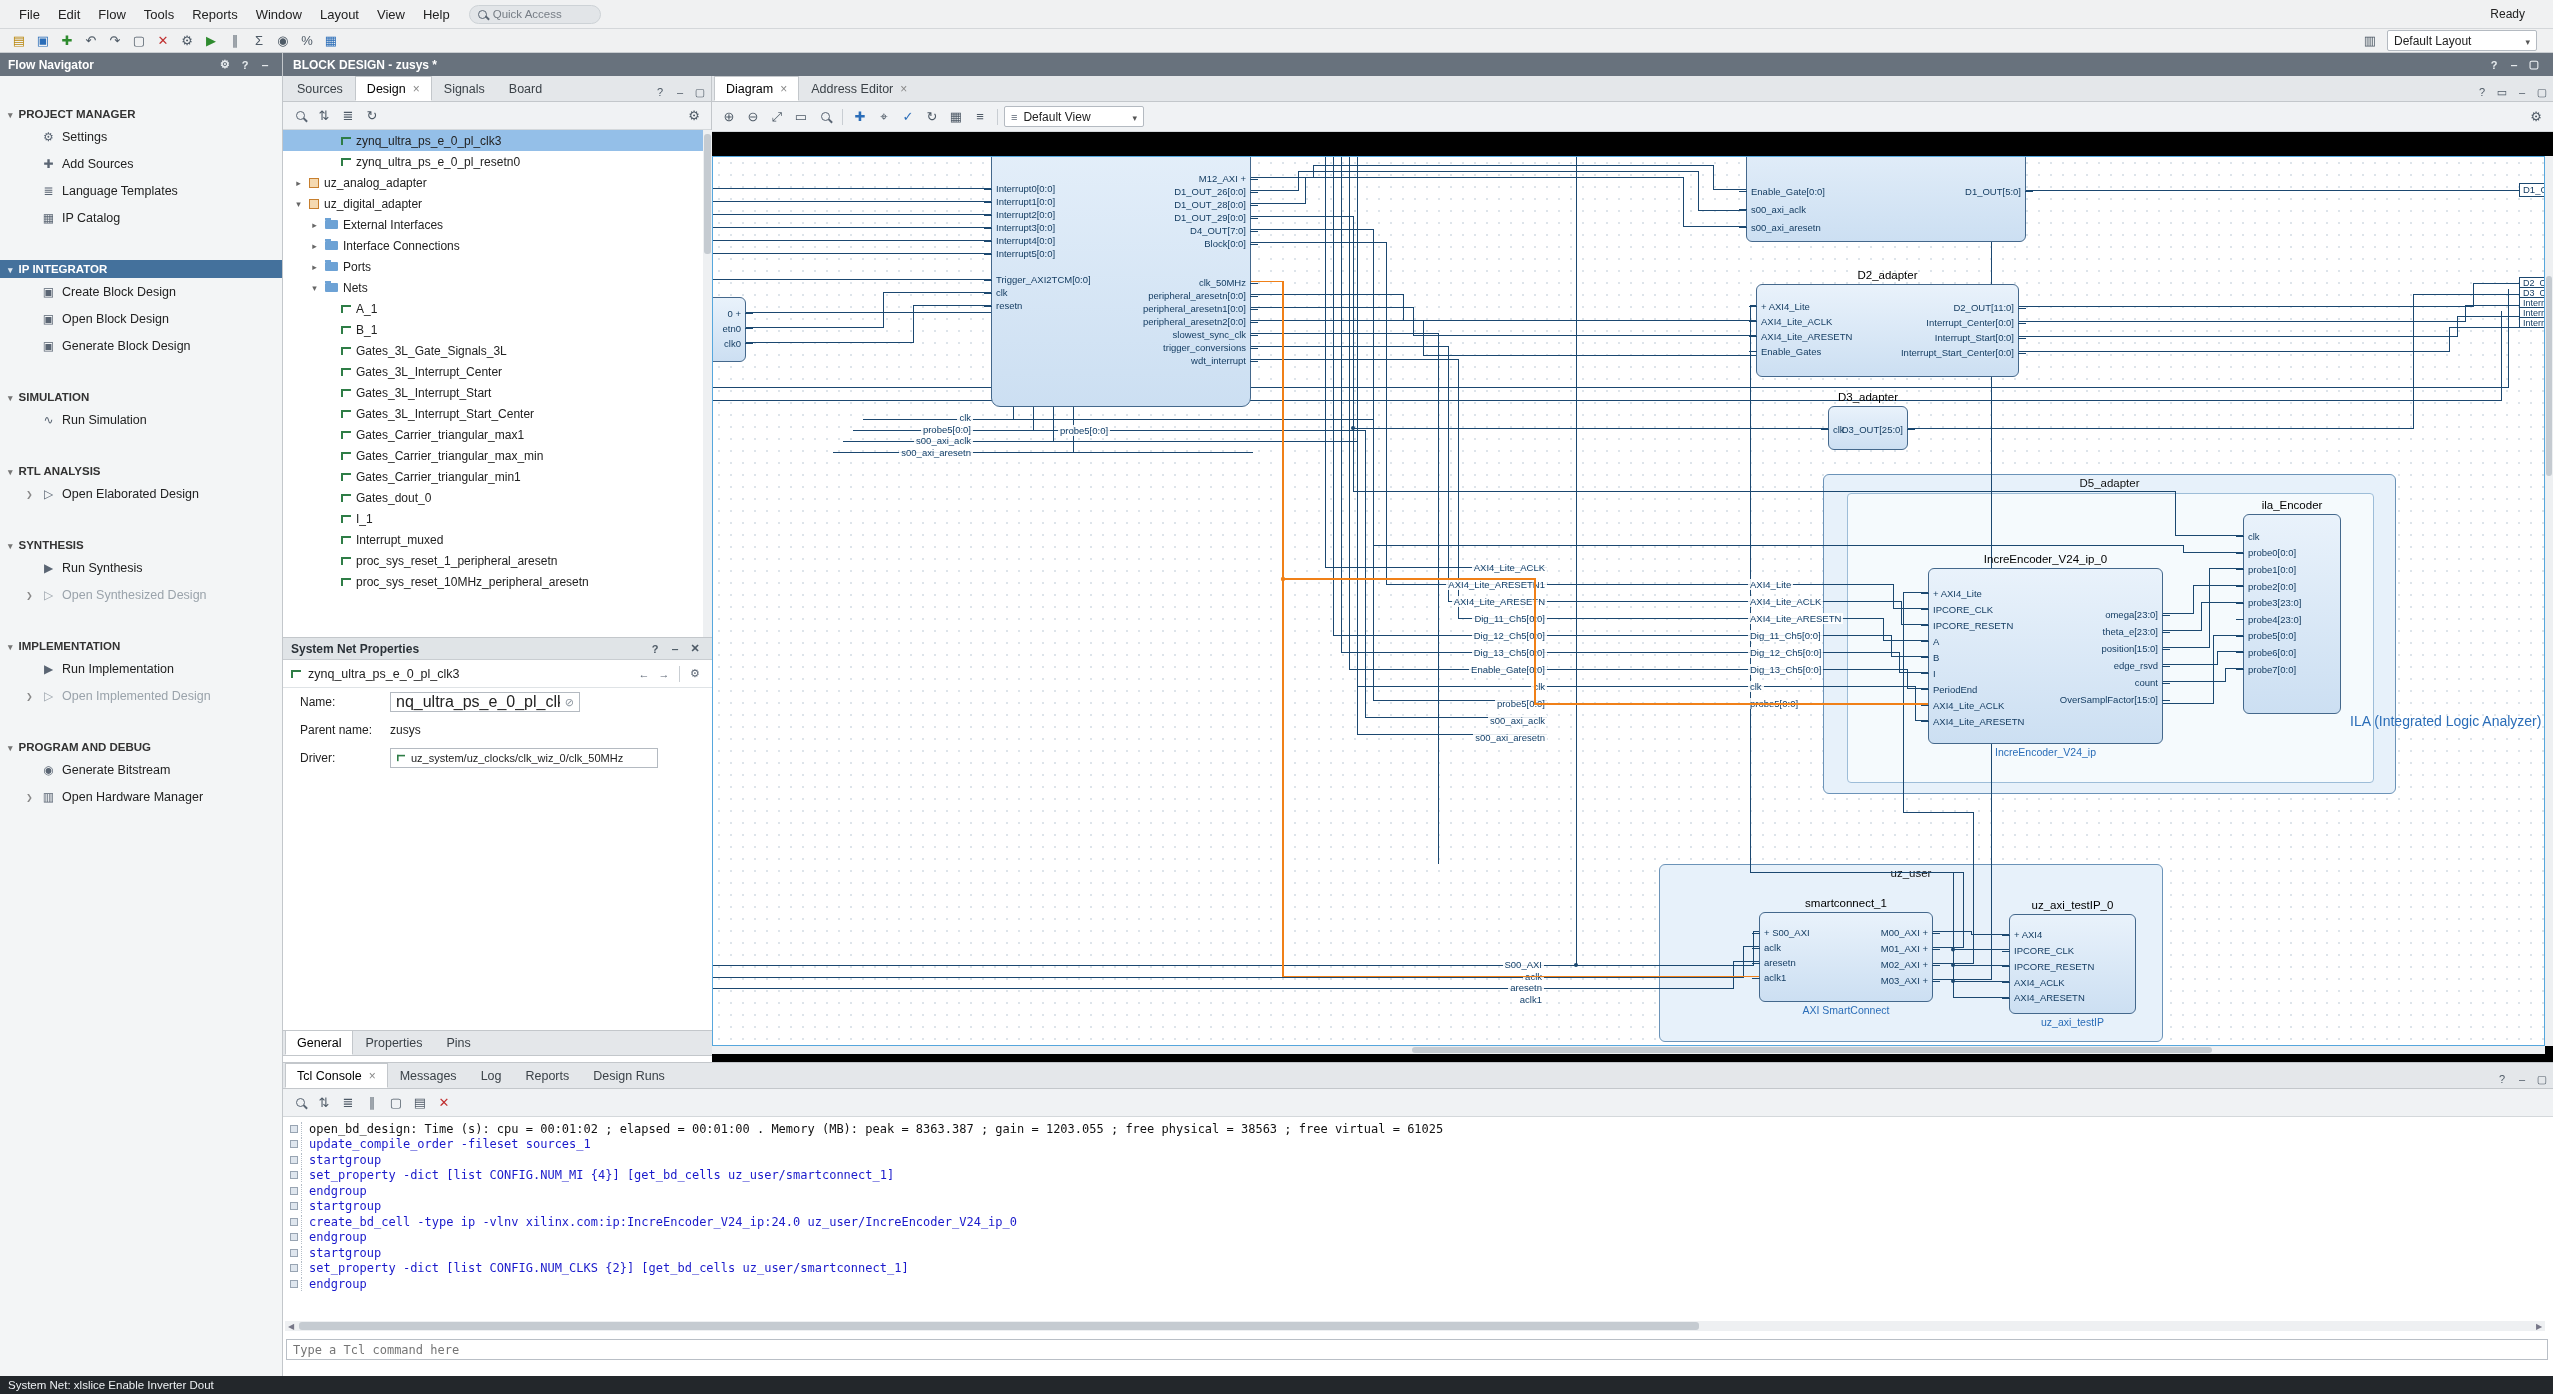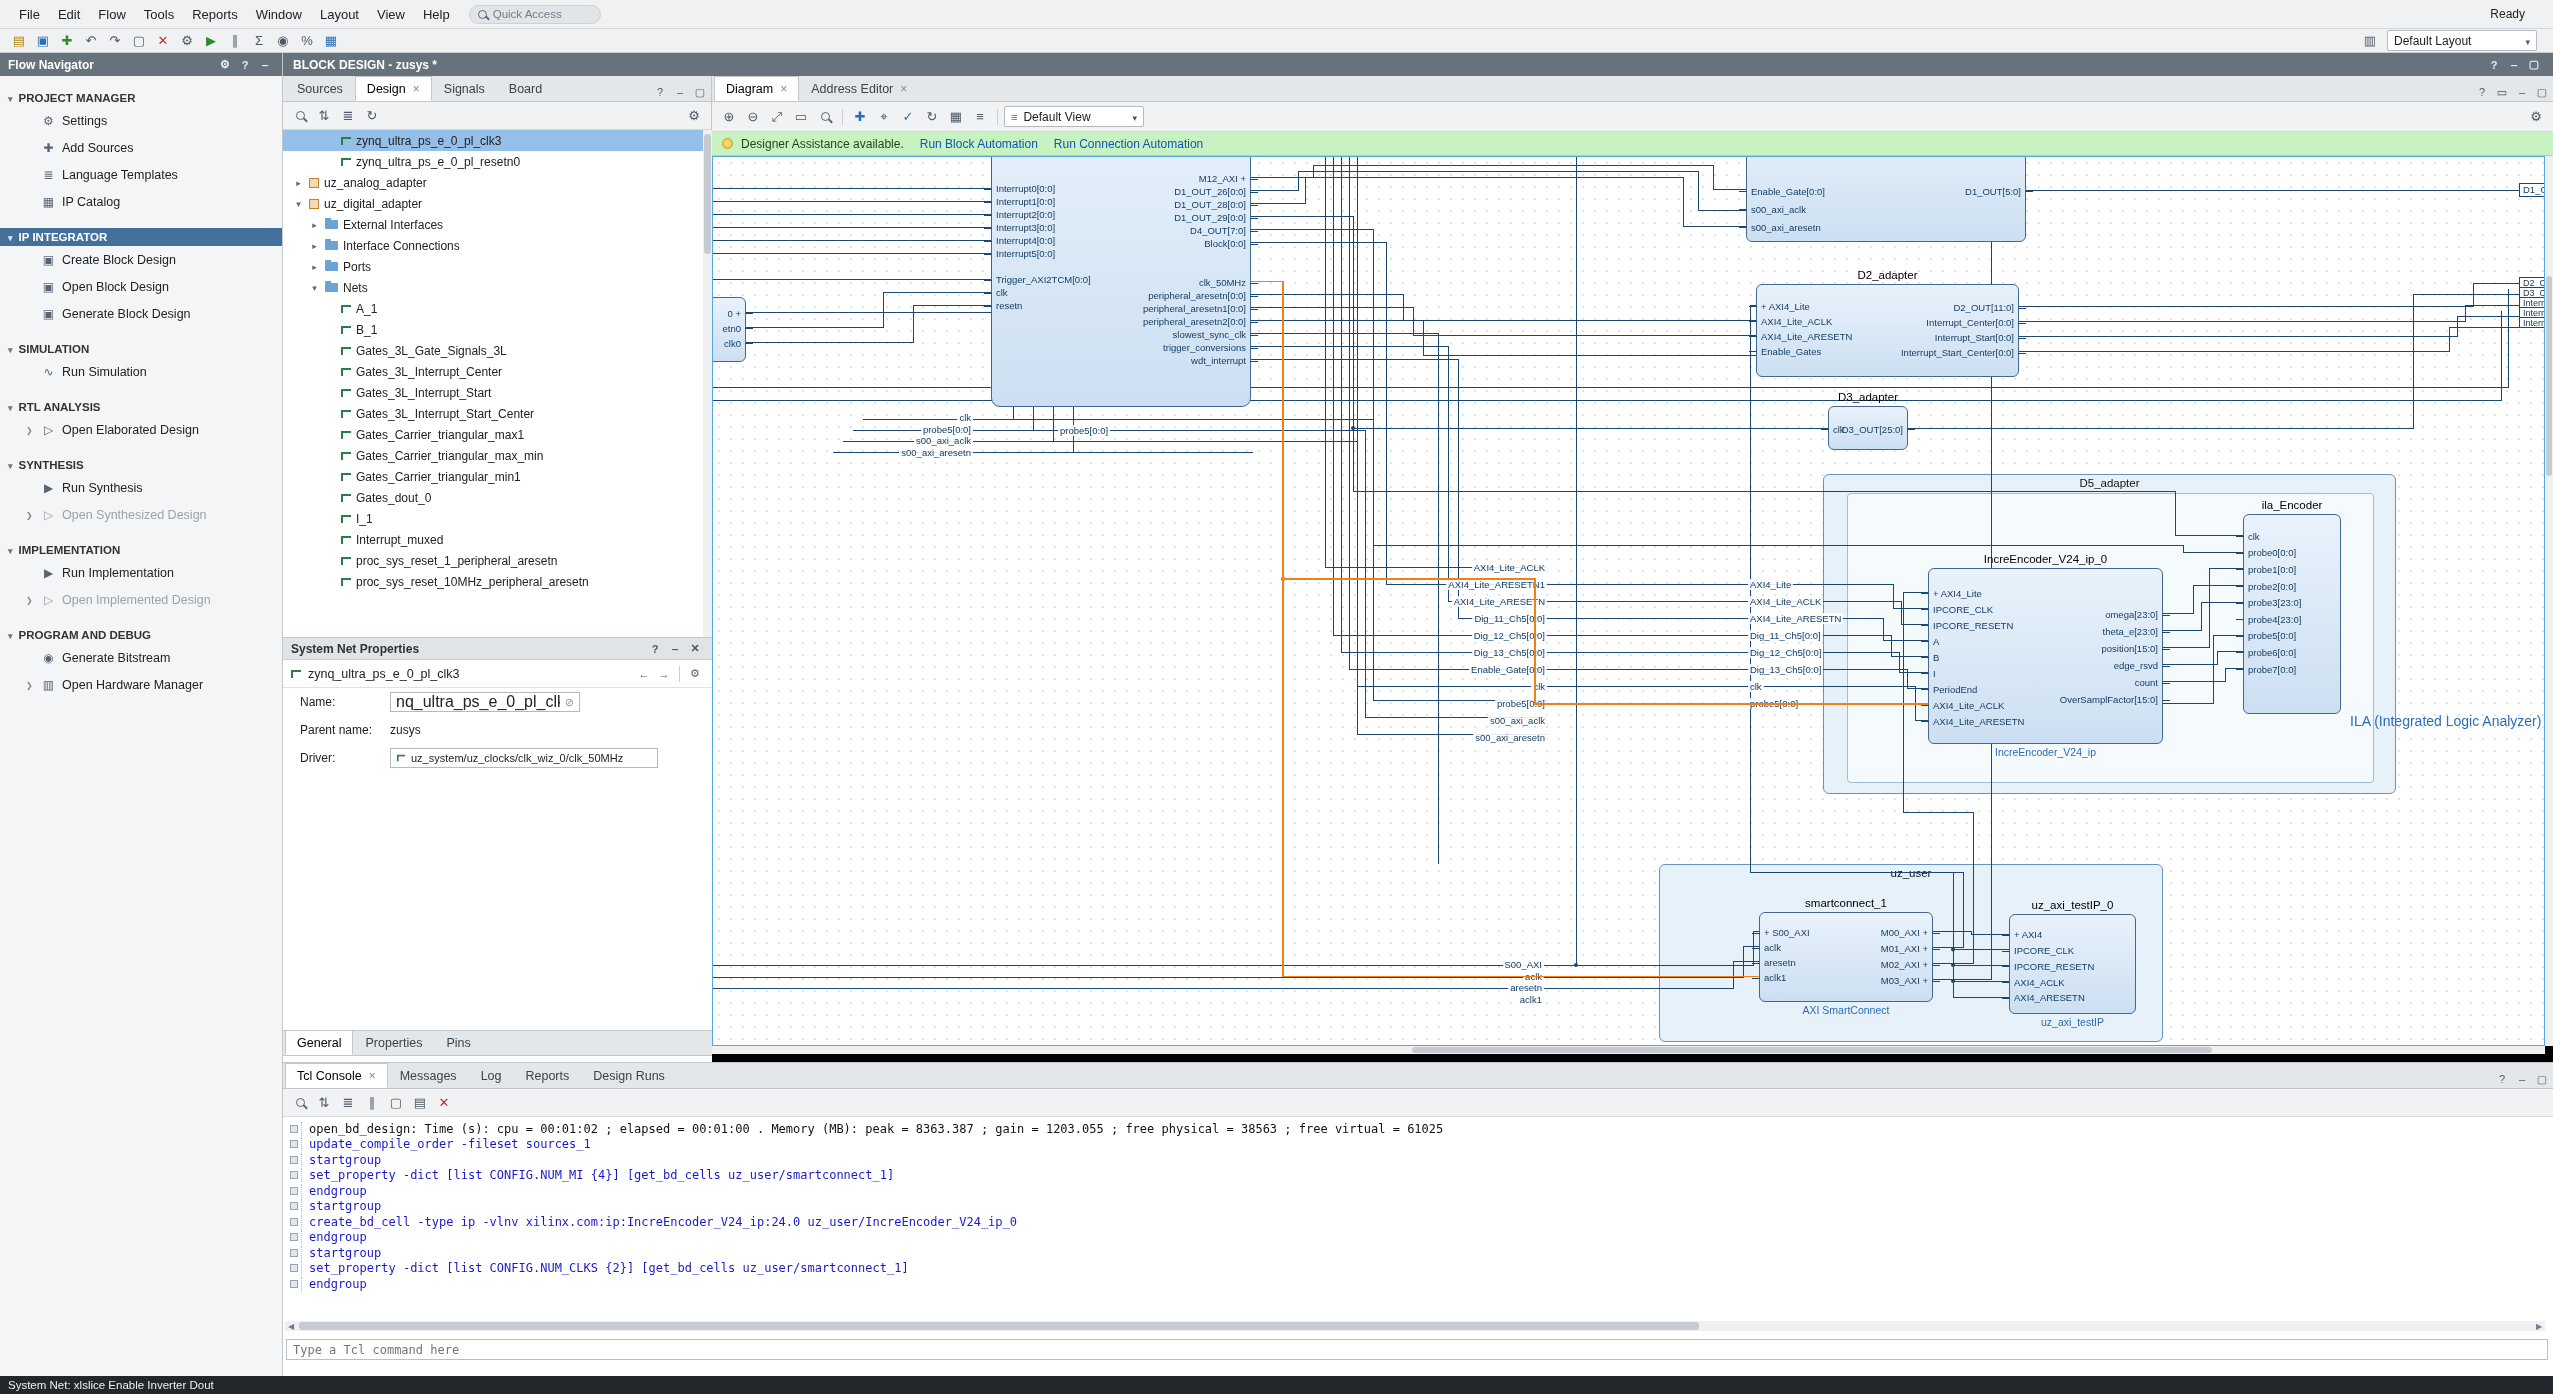--- a/index.html
+++ b/index.html
@@ -29,21 +29,21 @@
       border-radius:10px;padding:0 8px;color:#767d85;font-size:11.5px;margin-left:8px;cursor:text}
   .ready{margin-left:auto;font-size:12px;color:#222;padding-right:18px}
   #maintb{position:absolute;left:0;top:29px;width:2553px;height:24px;background:#f0f1f2;border-bottom:1px solid #c9cdd1;
           display:flex;align-items:center;padding:0 8px;gap:2px}
   #maintb .right{margin-left:auto;display:flex;align-items:center;gap:6px;padding-right:8px}
 
   
   #flownav{position:absolute;left:0;top:53px;width:283px;height:1323px;background:#f3f5f6;border-right:1px solid #c3c7cb}
   .phead{height:23px;background:#68727d;color:#fff;display:flex;align-items:center;padding:0 8px;font-size:12px;font-weight:bold}
   .phead .winicos .tbtn{color:#e8ecef}
-  #flownav .sec{margin-top:13px}
+  #flownav .sec{margin-top:29px}
   .sechead{display:flex;align-items:center;gap:6px;padding:3px 8px;font-weight:bold;font-size:11.5px;color:#333;cursor:pointer}
   .sechead .schev::after{content:"▾";font-size:9px;color:#777}
   .sechead.selected{background:#44719c;color:#fff}
   .sechead.selected .schev::after{color:#dce7f1}
   .navitem{display:flex;align-items:center;gap:6px;height:27px;padding-left:26px;font-size:12.5px;color:#222;cursor:pointer}
   .navitem .nchev{width:9px;font-size:9px;color:#888}
   .navitem .nchev.chev-r::after{content:"❯";font-size:8px}
   .navitem .nico{width:15px;text-align:center;font-size:12px;color:#5a6573}
   .navitem.disabled,.navitem.disabled .nico{color:#9aa3ab}
 
@@ -630,28 +630,20 @@
         </div>
       <span class="vsep"></span>
       <div class="combo" style="width:140px">
         <span style="font-size:11px;color:#5a6573">≡</span>
         <span>Default View</span>
         <span class="car" style="margin-left:auto"></span>
       </div>
       <span class="tbtn" style="margin-left:auto">⚙</span>
     </div>
 
-    <div id="greenbar">
-      <span style="display:flex;align-items:center;gap:8px">
-        <span class="bulb"></span>
-        <span>Designer Assistance available.</span>
-      </span>
-      <a>Run Block Automation</a>
-      <a>Run Connection Automation</a>
-    </div>
 
     <div id="canvas">
 
       <div class="hier" style="left:1110px;top:317px;width:573px;height:320px">
         <div class="hier-name">D5_adapter</div>
         <div class="hier-inner" style="left:23px;top:18px;width:527px;height:290px"></div>
       </div>
       <div class="hier" style="left:946px;top:707px;width:504px;height:178px">
         <div class="hier-name">uz_user</div>
       </div>

